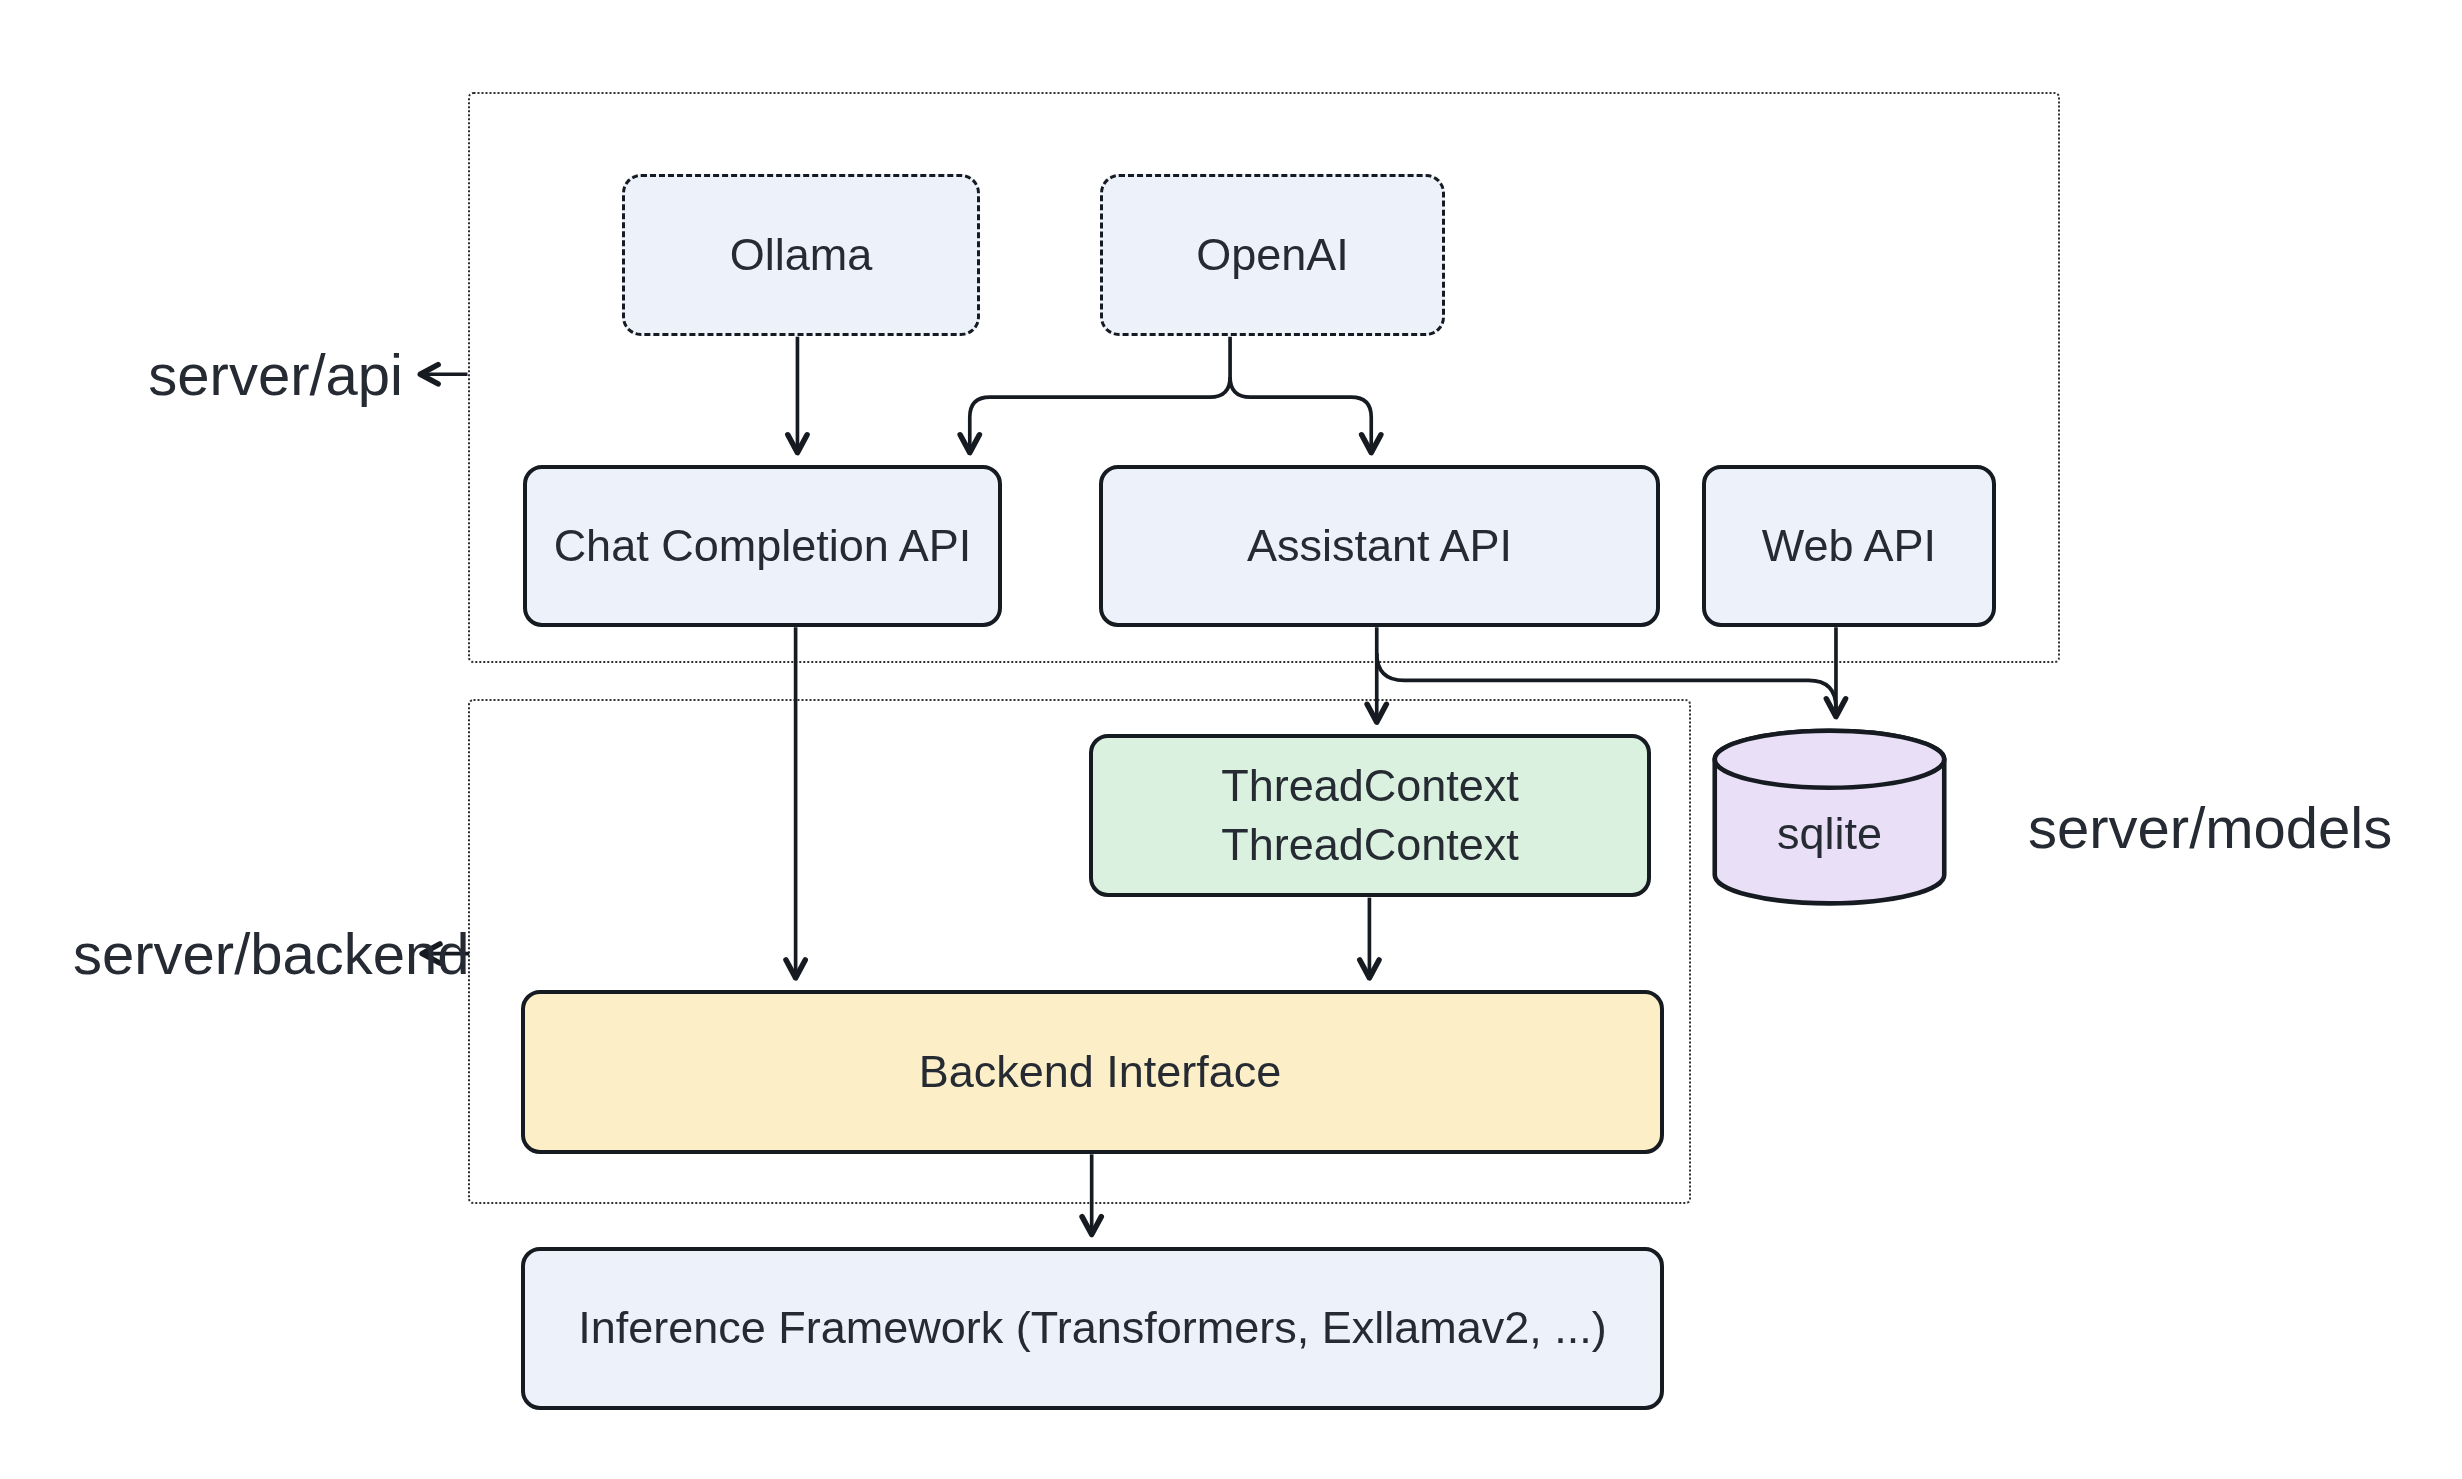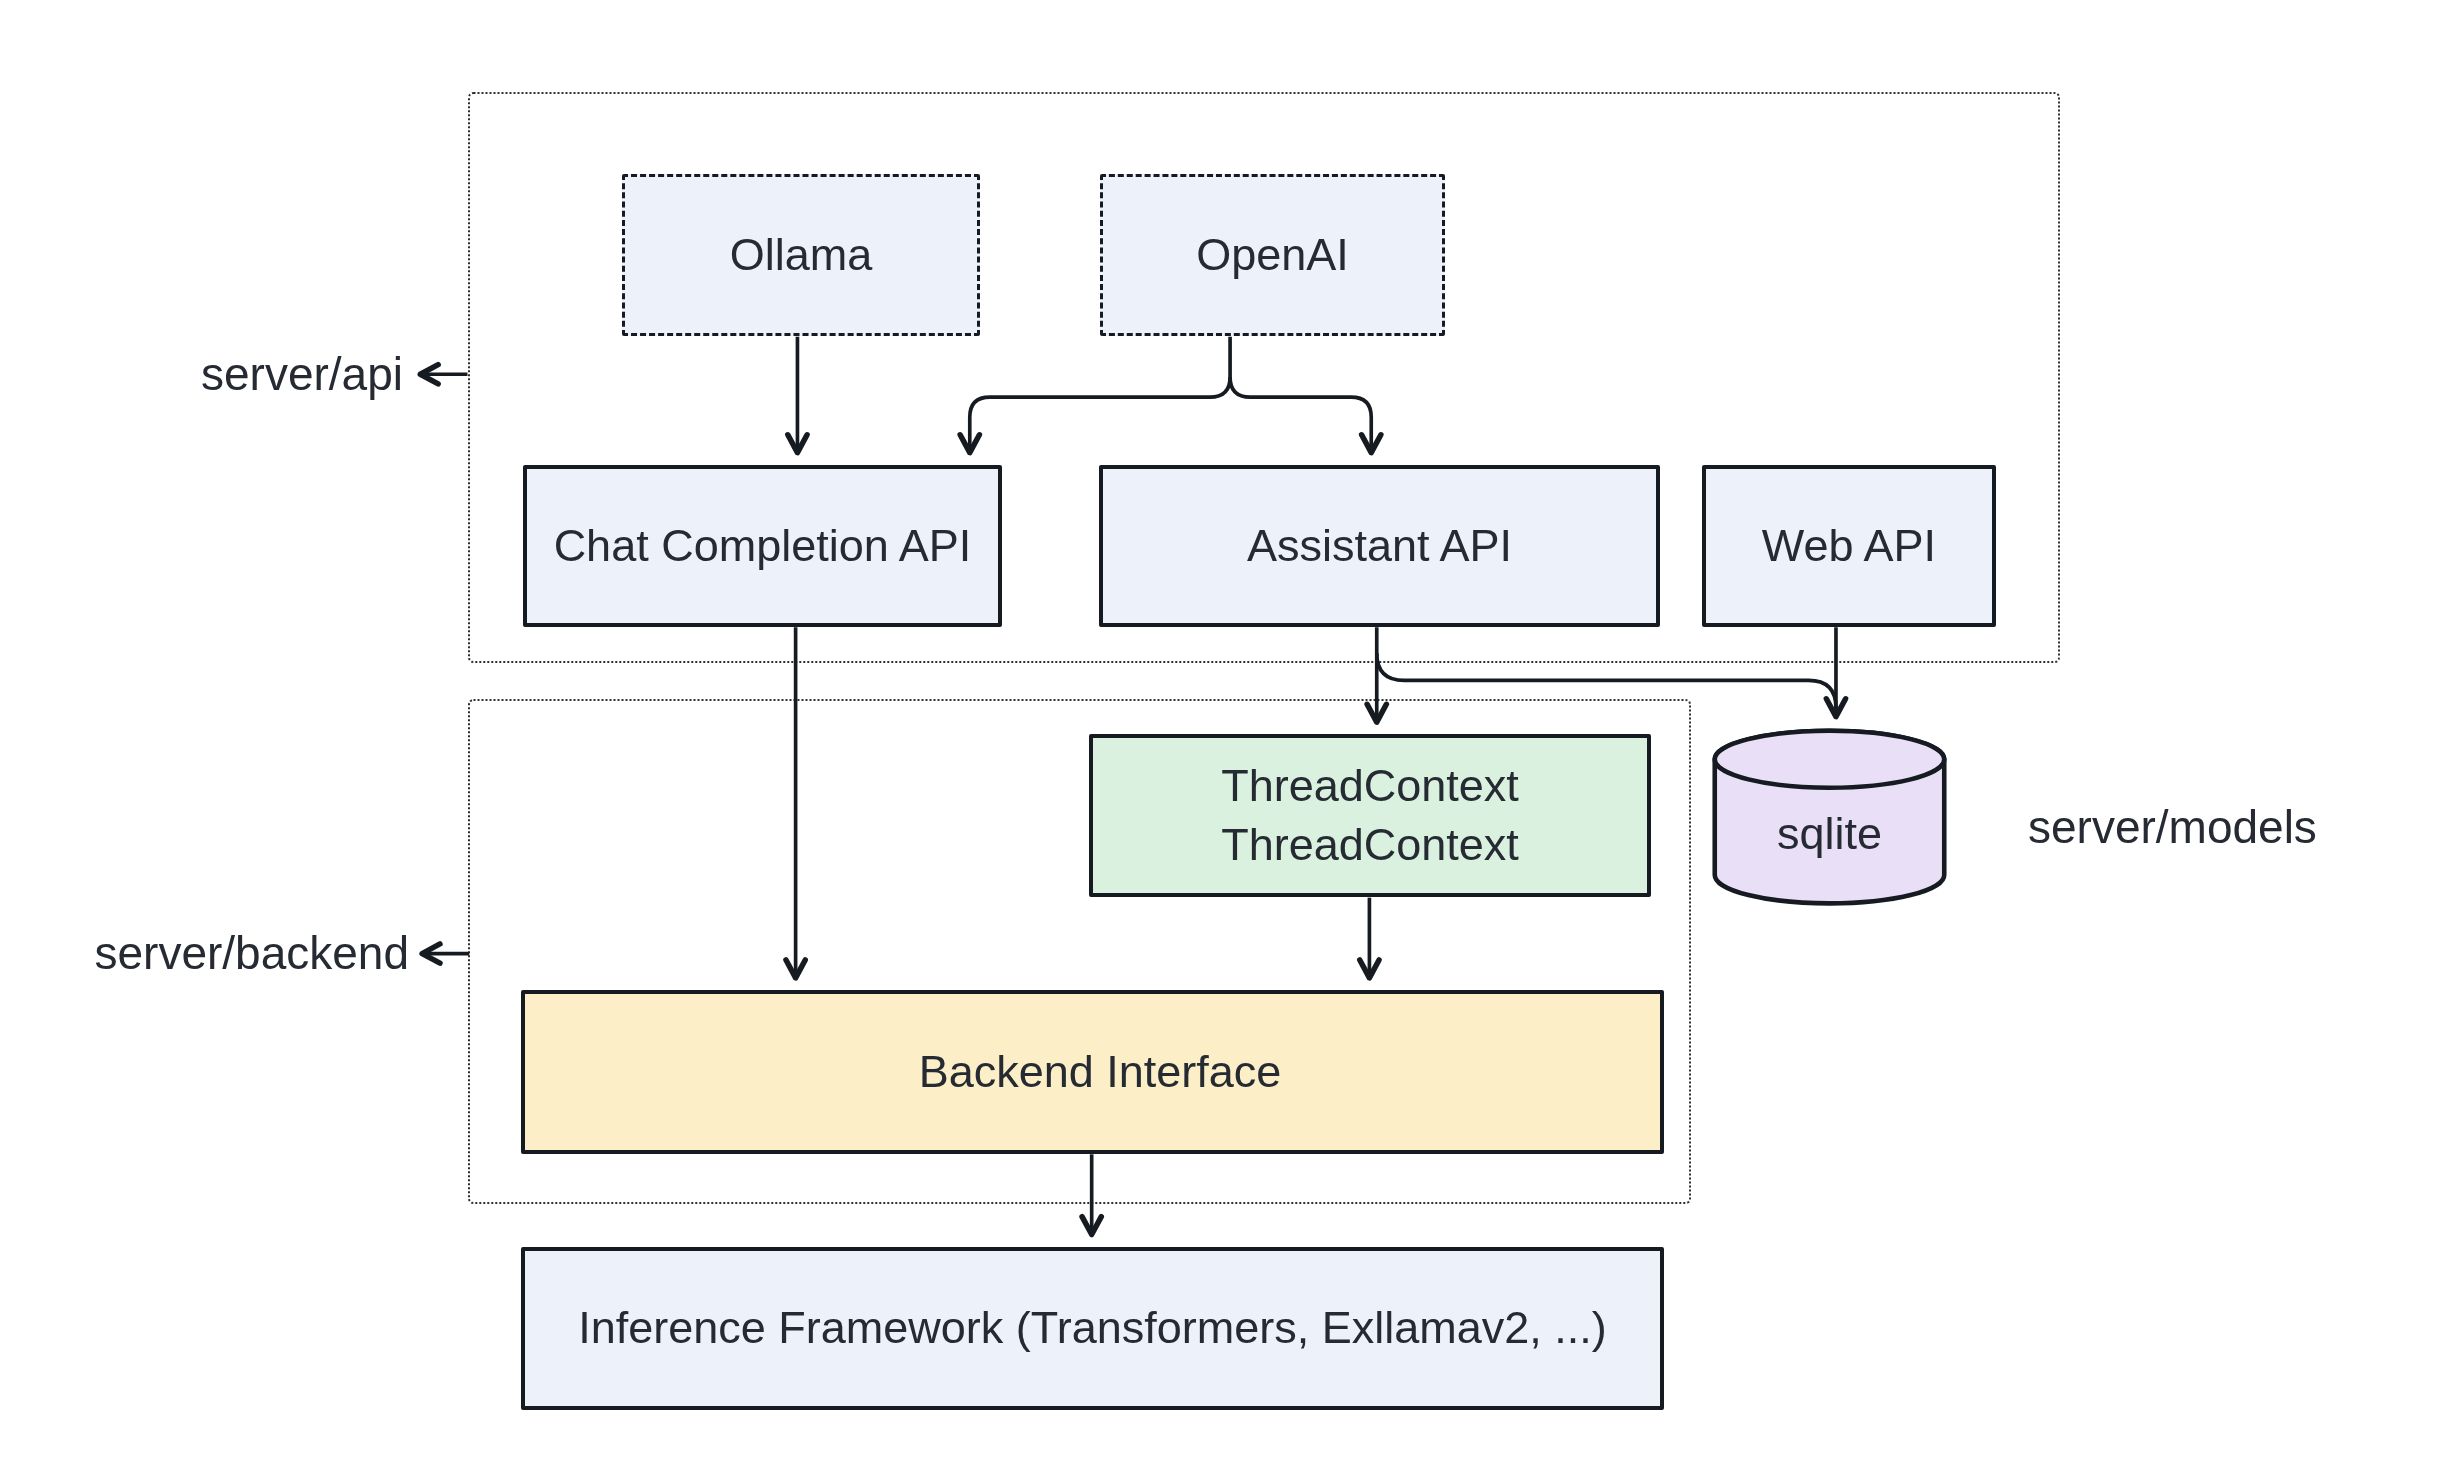--- a/index.html
+++ b/index.html
@@ -16,28 +16,28 @@
   }
   .connectors{position:absolute;left:0;top:0;width:2462px;height:1480px;pointer-events:none;}
   .connectors path{fill:none;stroke:var(--stroke);stroke-width:4;}
   .group{
     position:absolute; border:2.8px dotted var(--container-border);
     border-radius:5.5px; background:transparent;
   }
   .node{
     position:absolute; display:flex; align-items:center; justify-content:center;
     font-size:45px; line-height:1.3; color:var(--text);
-    border:4.6px solid var(--stroke); border-radius:2px; background:var(--node-blue);
+    border:4.6px solid var(--stroke); border-radius:19px; background:var(--node-blue);
     box-sizing:border-box;
   }
   .node.dashed{border-style:dashed; border-width:3.7px;}
   .node.green{background:var(--node-green);}
   .node.yellow{background:var(--node-yellow);}
   .side-label{
-    position:absolute; font-size:46px; line-height:55px; color:var(--text);
+    position:absolute; font-size:58px; line-height:55px; color:var(--text);
     white-space:nowrap;
   }
   .side-label.right-align{text-align:right;}
   .cylinder{position:absolute;}
   .cylinder text{
     font-family:"Liberation Sans","DejaVu Sans",sans-serif;
     font-size:49px; fill:var(--text);
   }
 </style>
 </head>

